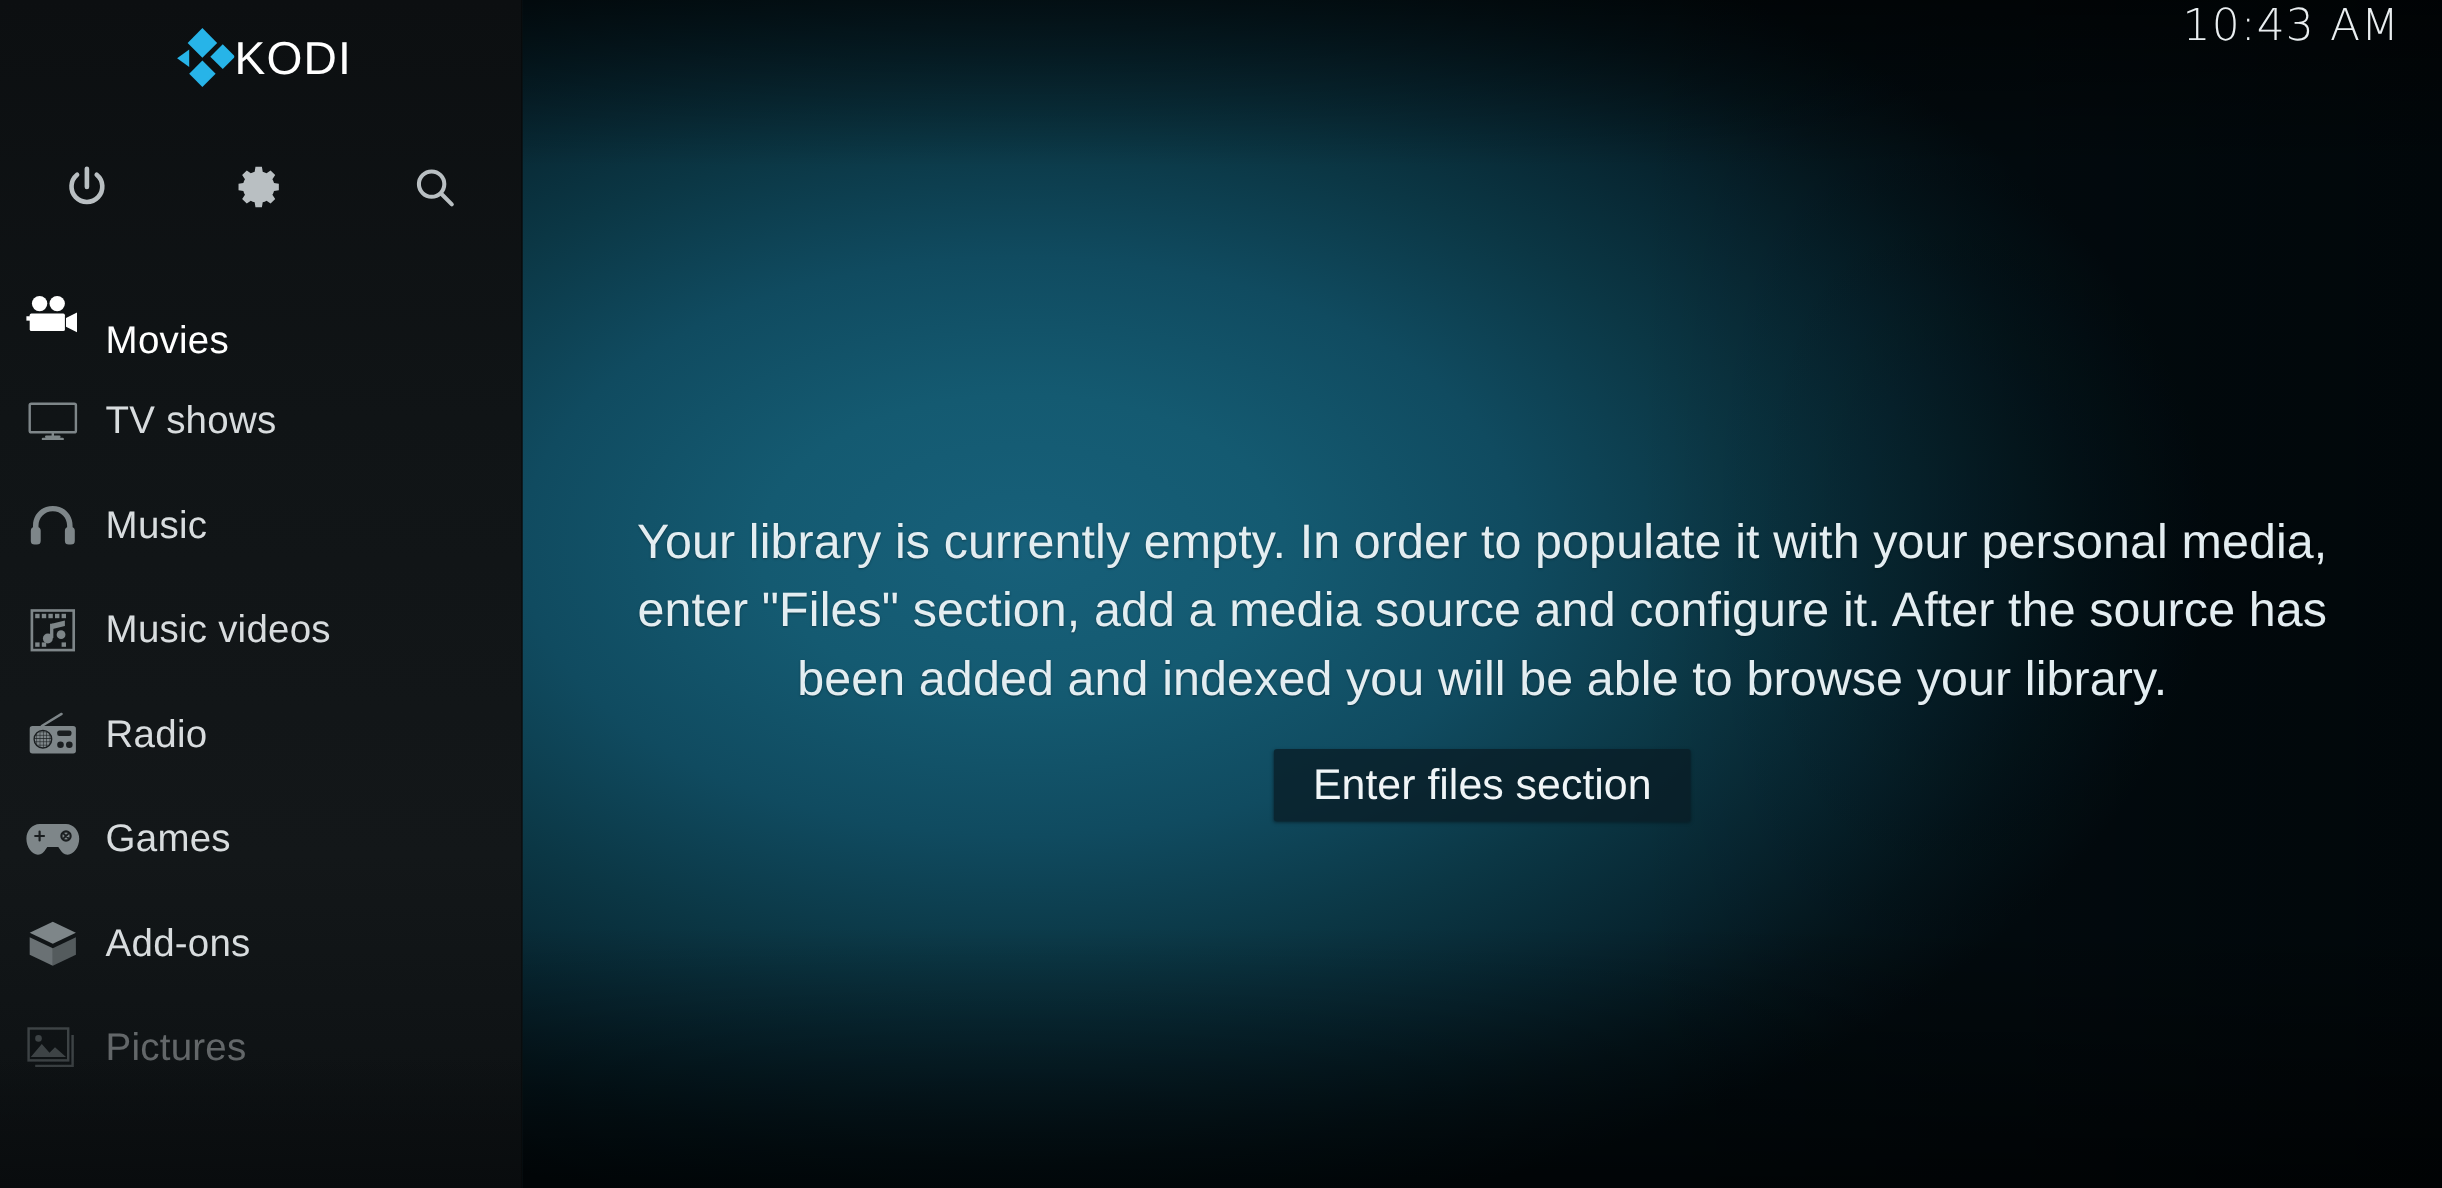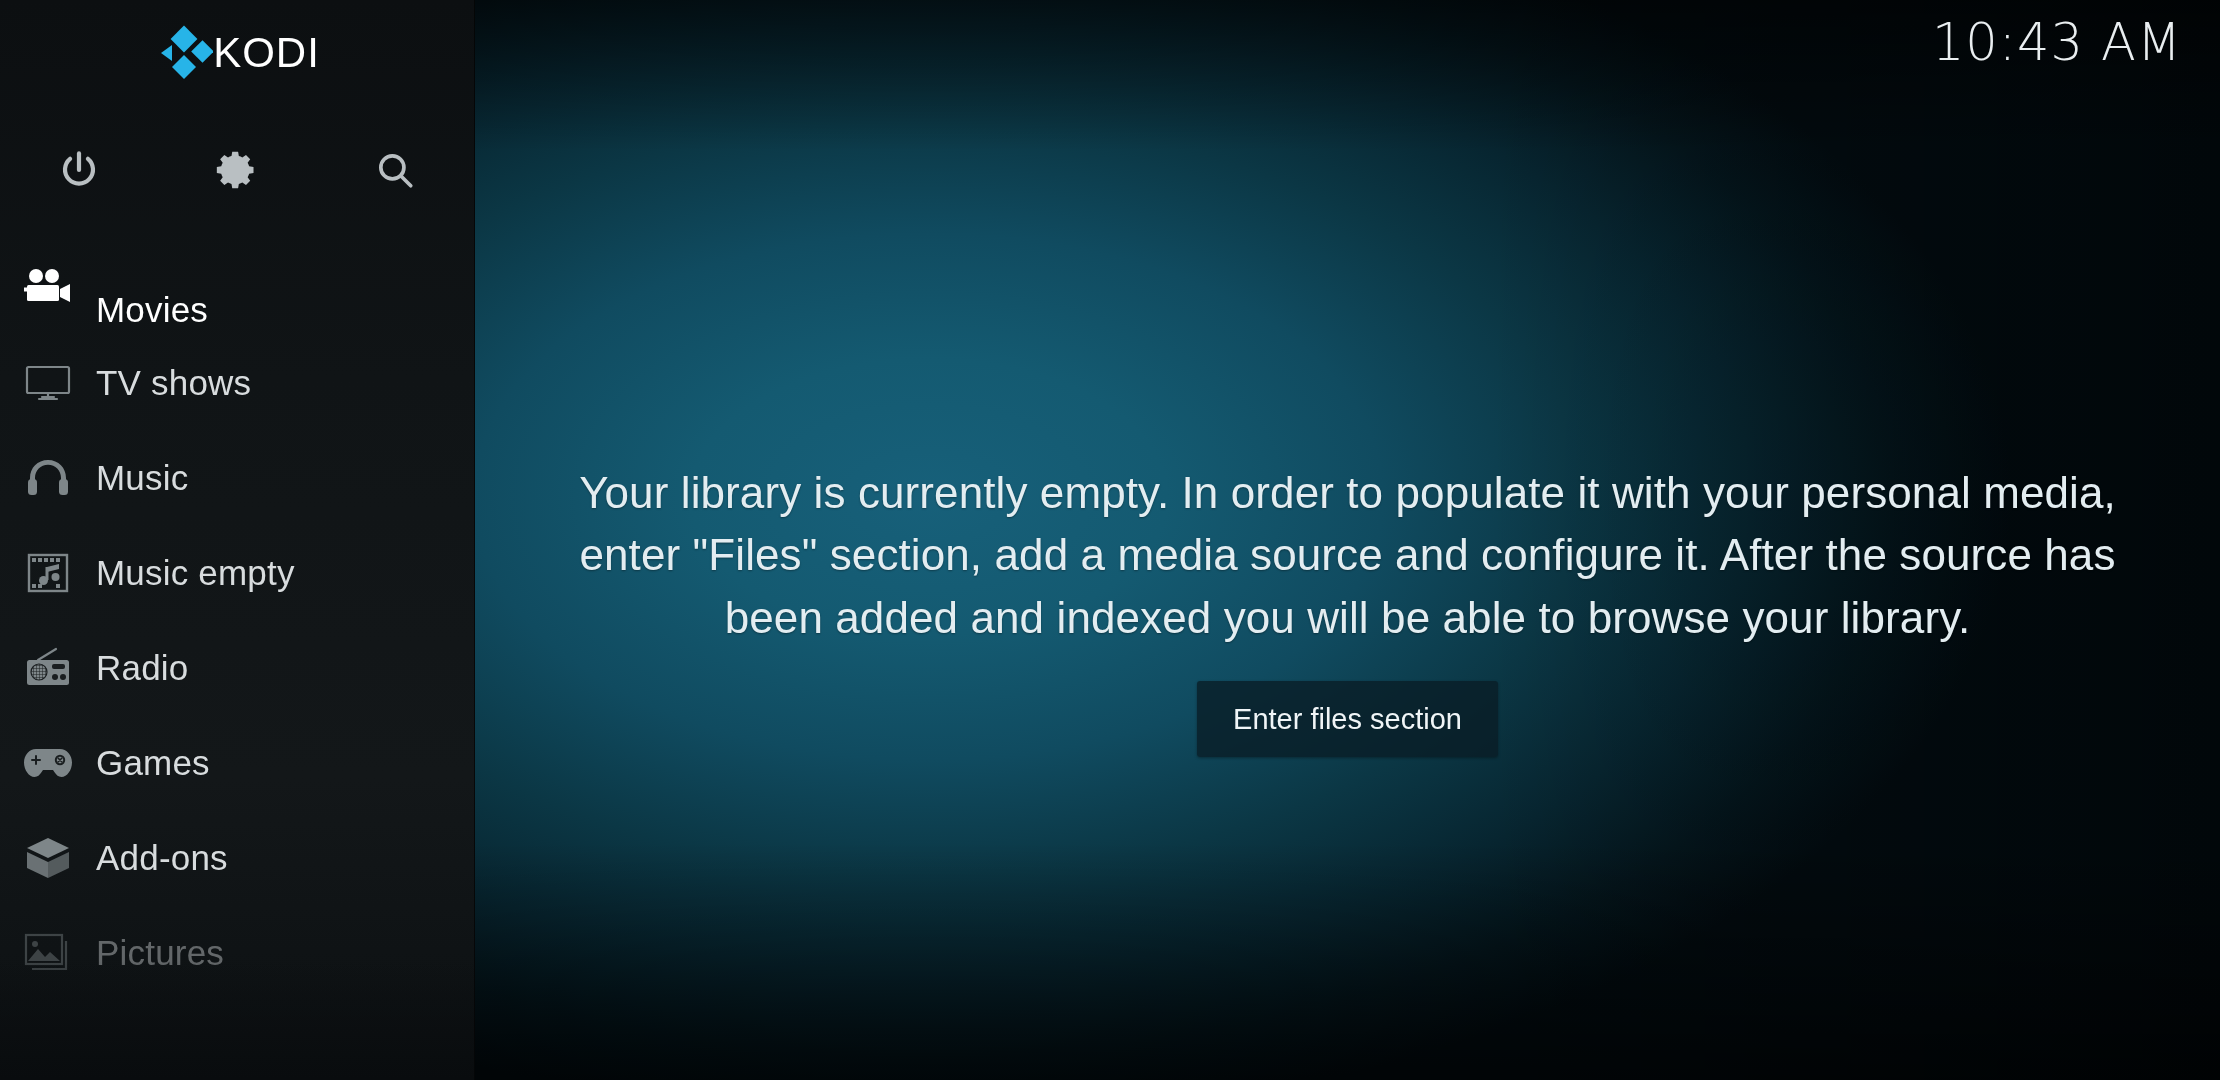--- a/index.html
+++ b/index.html
@@ -116,22 +116,22 @@
 
   
   .sidebar-fade {
     position:absolute; left:0; right:1px; bottom:0; height:120px;
     background:linear-gradient(to bottom, rgba(12,16,18,0) 0%, rgba(10,13,15,.85) 70%, rgba(9,12,14,1) 100%);
     pointer-events:none;
   }
 
   
   .clock {
-    position:absolute; right:38px; top:13px;
-    font-size:51px;
+    position:absolute; right:38px; top:0;
+    font-size:40px;
     font-weight:300;
     color:#e9eef0;
     letter-spacing:1px;
     font-family:"DejaVu Sans", sans-serif;
     text-align:right;
   }
 
   
   .content {
     position:absolute;
@@ -155,24 +155,24 @@
     text-shadow:0 1px 2px rgba(0,0,0,.35);
   }
   .btn-row {
     margin-top:32px;
     display:flex; justify-content:center; align-items:center;
     gap:38px;
   }
   .btn {
     background:rgba(9,28,37,.78);
     color:#f0f5f7;
-    font-size:29px;
+    font-size:39px;
     font-weight:400;
     padding:0 36px;
-    height:76px;
+    height:66px;
     line-height:66px;
     border:none;
     border-radius:3px;
     cursor:pointer;
     white-space:nowrap;
     box-shadow:0 1px 3px rgba(0,0,0,.35);
   }
 </style>
 </head>
 <body>
@@ -267,21 +267,21 @@
             <rect x="31" y="7" width="4" height="4"></rect>
             <rect x="7" y="33" width="4" height="4"></rect>
               <rect x="13" y="33" width="4" height="4"></rect>
             <rect x="31" y="33" width="4" height="4"></rect>
             <path d="M22 16v13" stroke="currentColor" stroke-width="3" fill="none"></path>
             <path d="M22 16l12-3v5l-12 3z"></path>
             <circle cx="18.5" cy="29.5" r="4.5"></circle>
             <circle cx="30.5" cy="26" r="4"></circle>
           </svg>
         </span>
-        <span class="menu-label">Music empty</span>
+        <span class="menu-label">Music videos</span>
       </div>
 
 
       <div class="menu-item">
         <svg width="0" height="0" style="position:absolute">
           <defs>
             <pattern id="mesh" width="3" height="3" patternUnits="userSpaceOnUse">
               <path d="M0 0h3v3H0z" fill="none"></path>
               <path d="M0 0v3M0 0h3" stroke="#1a1e20" stroke-width="1"></path>
             </pattern>

